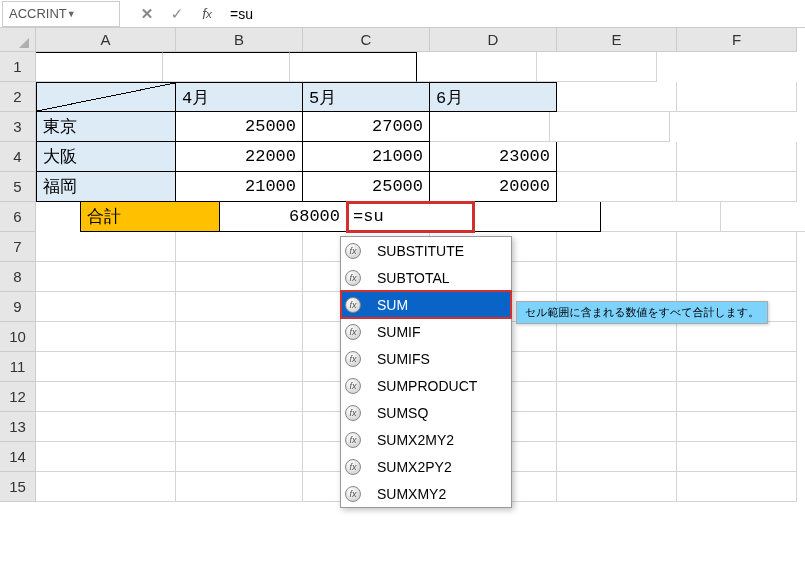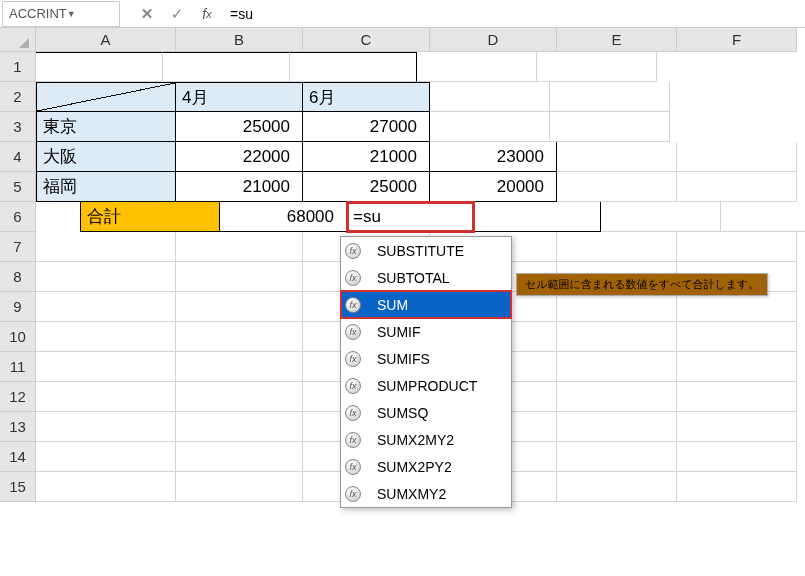--- a/index.html
+++ b/index.html
@@ -124,24 +124,24 @@
   .cB { width: 127px; }
   .cC { width: 127px; }
   .cD { width: 127px; }
   .cE { width: 120px; }
   .cF { width: 120px; }
 
   .r { height: 30px; }
   .tb-l { border-left: 1px solid #000 !important;}
   .tb-r { border-right: 1px solid #000 !important;}
   .tb-t { border-top: 1px solid #000 !important;}
-  .tb-b { border-bottom: 1px solid #000 !important;}
+  .tb-b { border-bottom: 1px solid #000 !important; font-family: Liberation Mono, monospace;}
   .hdrfill { background: #ddebf7 !important; }
   .sumfill { background: #ffc000 !important; margin-left: 44px; }
-  .num { justify-content: flex-end; padding-right: 12px;}
+  .num { justify-content: flex-end; padding-right: 6px;}
   .lbl { padding-left: 6px; }
 
   
   .diag {
     position: relative;
     overflow: hidden;
   }
   .diag::after {
     content: '';
     position: absolute;
@@ -199,23 +199,23 @@
     display: inline-flex;
     align-items: center; justify-content: center;
     font-size: 9px; font-style: italic;
     color: #555;
     margin-right: 16px;
     flex-shrink: 0;
   }
   .ac-item.selected .ac-icon { color:#555; background: radial-gradient(circle at 35% 30%, #fff, #c8c8c8);}
   .tooltip {
     position: absolute;
-    top: 245px;
+    top: 273px;
     left: 516px;
-    background: #a16207;
+    background: #7dd3fc;
     border: 1px solid #aaa;
     padding: 3px 8px;
     font-size: 11px;
     white-space: nowrap;
     z-index: 25;
     box-shadow: 1px 1px 3px rgba(0,0,0,0.2);
   }
 </style>
 </head>
 <body>
@@ -251,20 +251,21 @@
       <div class="cell cC tb-t"></div>
       <div class="cell cD tb-t tb-r"></div>
       <div class="cell cE"></div>
       <div class="cell cF"></div>
     </div>
 
     <div class="rowflex r">
       <div class="row-h r">2</div>
       <div class="cell cA hdrfill tb-l tb-t tb-r tb-b diag"></div>
       <div class="cell cB hdrfill tb-t tb-r tb-b lbl">4月</div>
+      <div class="cell cC hdrfill tb-t tb-r tb-b lbl">5月</div>
       <div class="cell cD hdrfill tb-t tb-r tb-b lbl">6月</div>
       <div class="cell cE"></div>
       <div class="cell cF"></div>
     </div>
 
     <div class="rowflex r">
       <div class="row-h r">3</div>
       <div class="cell cA hdrfill tb-l tb-r tb-b lbl">東京</div>
       <div class="cell cB tb-r tb-b num">25000</div>
       <div class="cell cC tb-r tb-b num">27000</div>

